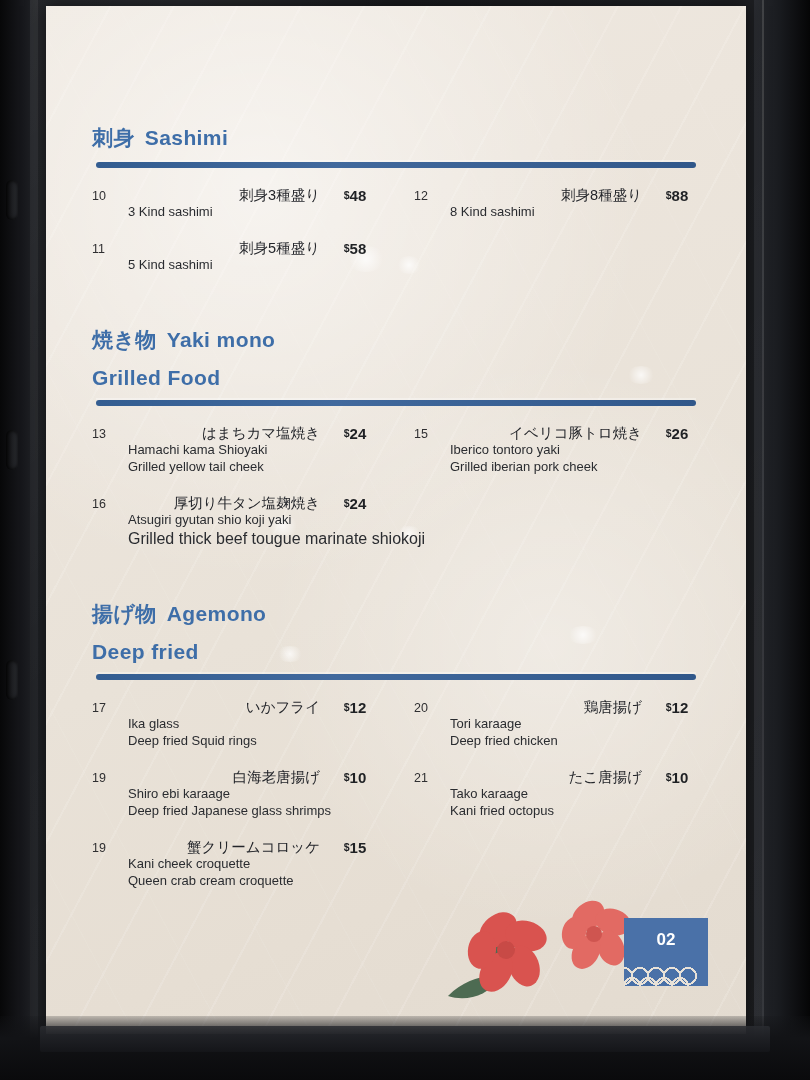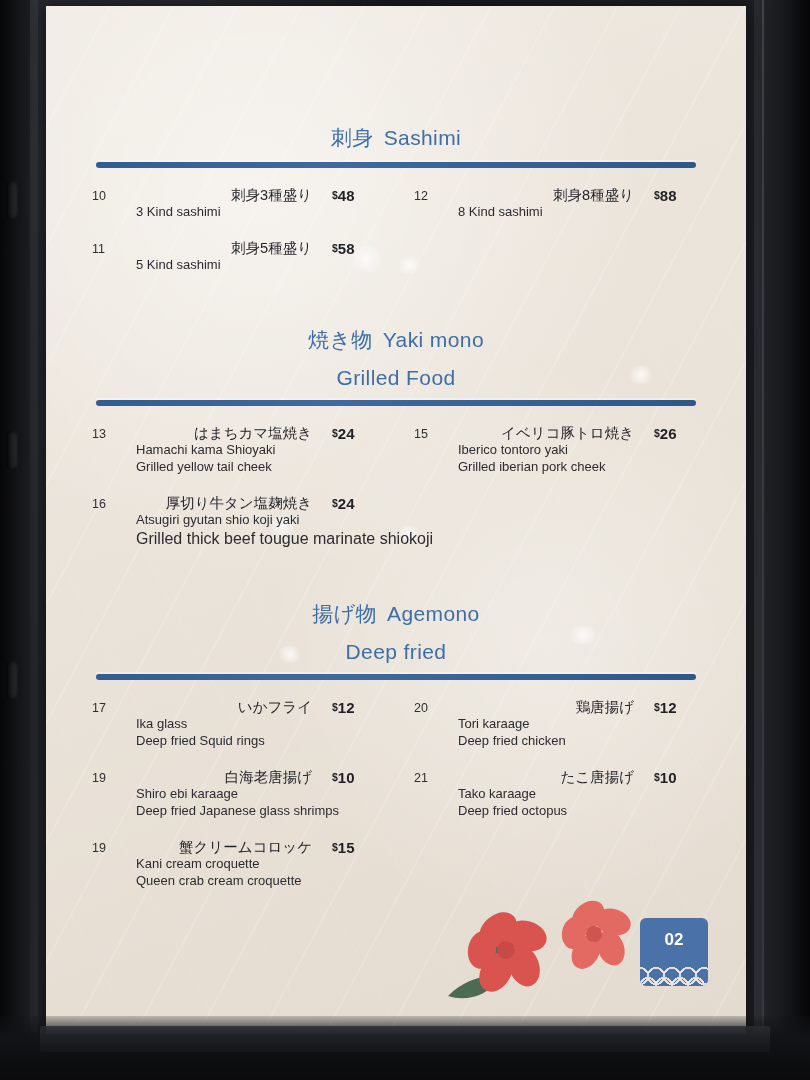--- a/index.html
+++ b/index.html
@@ -67,23 +67,22 @@
     position: absolute; border-radius: 50%;
     background: radial-gradient(circle, rgba(255,255,255,0.75), rgba(255,255,255,0) 70%);
     pointer-events: none;
   }
 
   .content { position: absolute; inset: 0; padding: 0 46px; }
 
   .section { margin-top: 0; }
 
   .sec-head {
-    text-align: center;
     color: #3e6ea8;
-    font-weight: 400;
+    font-weight: 700;
     letter-spacing: .4px;
   }
   .sec-head .line1 { font-size: 21px; }
   .sec-head .line2 { font-size: 21px; margin-top: 12px; }
   .sec-head .jp { margin-right: 10px; }
 
   .rule {
     height: 6px;
     margin: 10px 4px 0 4px;
     background: linear-gradient(90deg, #335d91, #41699d 40%, #30578a 100%);
@@ -97,21 +96,21 @@
   }
 
   .items {
     display: grid;
     grid-template-columns: 1fr 1fr;
     column-gap: 36px;
   }
   .item {
     display: grid;
     grid-template-columns: 24px 1fr 46px;
-    column-gap: 20px;
+    column-gap: 12px;
     margin-top: 18px;
     align-items: start;
   }
   .num {
     font-size: 12.5px;
     color: #2f2f31;
     padding-top: 3px;
   }
   .names { min-width: 0; }
   .jp-name {
@@ -121,39 +120,38 @@
     white-space: nowrap;
     text-align: right;
   }
   .romaji, .english {
     font-size: 13px;
     color: #2a2c30;
     line-height: 1.3;
     white-space: nowrap;
   }
   .price {
-    text-align: left;
+    text-align: center;
     font-size: 15px;
     font-weight: 700;
     color: #1f2124;
     white-space: nowrap;
     padding-top: 1px;
   }
   .price .cur { font-size: 10.5px; font-weight: 700; vertical-align: 2px; }
 
   
   .badge {
     position: absolute; right: 38px; bottom: 48px;
-    width: 68px; height: 68px;
+    width: 84px; height: 68px;
     background: #4a71a8;
     display: flex; align-items: flex-start; justify-content: center;
     color: #fff; font-size: 17px; font-weight: 600;
     padding-top: 12px;
     overflow: hidden;
-    border-radius: 6px;
   }
   .badge .waves {
     position: absolute; left: 0; right: 0; bottom: 0; height: 24px;
     background:
       radial-gradient(circle at 8px 24px, transparent 7px, #e9e2d8 7px, #e9e2d8 9px, transparent 9px),
       radial-gradient(circle at 24px 24px, transparent 7px, #e9e2d8 7px, #e9e2d8 9px, transparent 9px),
       radial-gradient(circle at 40px 24px, transparent 7px, #e9e2d8 7px, #e9e2d8 9px, transparent 9px),
       radial-gradient(circle at 56px 24px, transparent 7px, #e9e2d8 7px, #e9e2d8 9px, transparent 9px),
       radial-gradient(circle at 0px 14px, transparent 7px, #e9e2d8 7px, #e9e2d8 9px, transparent 9px),
       radial-gradient(circle at 16px 14px, transparent 7px, #e9e2d8 7px, #e9e2d8 9px, transparent 9px),
@@ -310,30 +308,30 @@
               <div class="english">Deep fried Japanese glass shrimps</div>
             </div>
             <div class="price"><span class="cur">$</span><span>10</span></div>
           </div>
 
           <div class="item">
             <div class="num">21</div>
             <div class="names">
               <div class="jp-name">たこ唐揚げ</div>
               <div class="romaji">Tako karaage</div>
-              <div class="english">Deep fried octopus</div>
+              <div class="english">Kani fried octopus</div>
             </div>
             <div class="price"><span class="cur">$</span><span>10</span></div>
           </div>
 
           <div class="item">
             <div class="num">19</div>
             <div class="names">
               <div class="jp-name">蟹クリームコロッケ</div>
-              <div class="romaji">Kani cream croquette</div>
+              <div class="romaji">Kani cheek croquette</div>
               <div class="english">Queen crab cream croquette</div>
             </div>
             <div class="price"><span class="cur">$</span><span>15</span></div>
           </div>
 
         </div>
       </div>
 
     </div>
 

